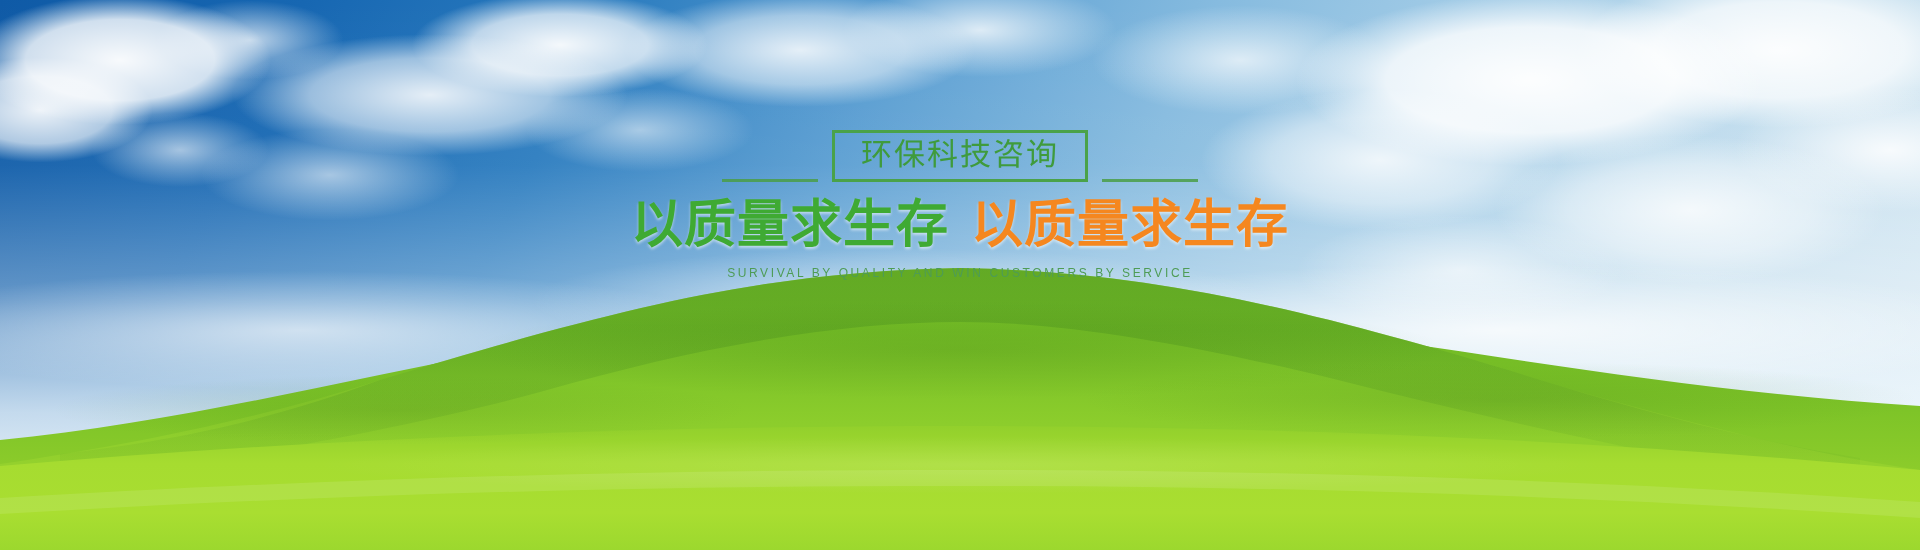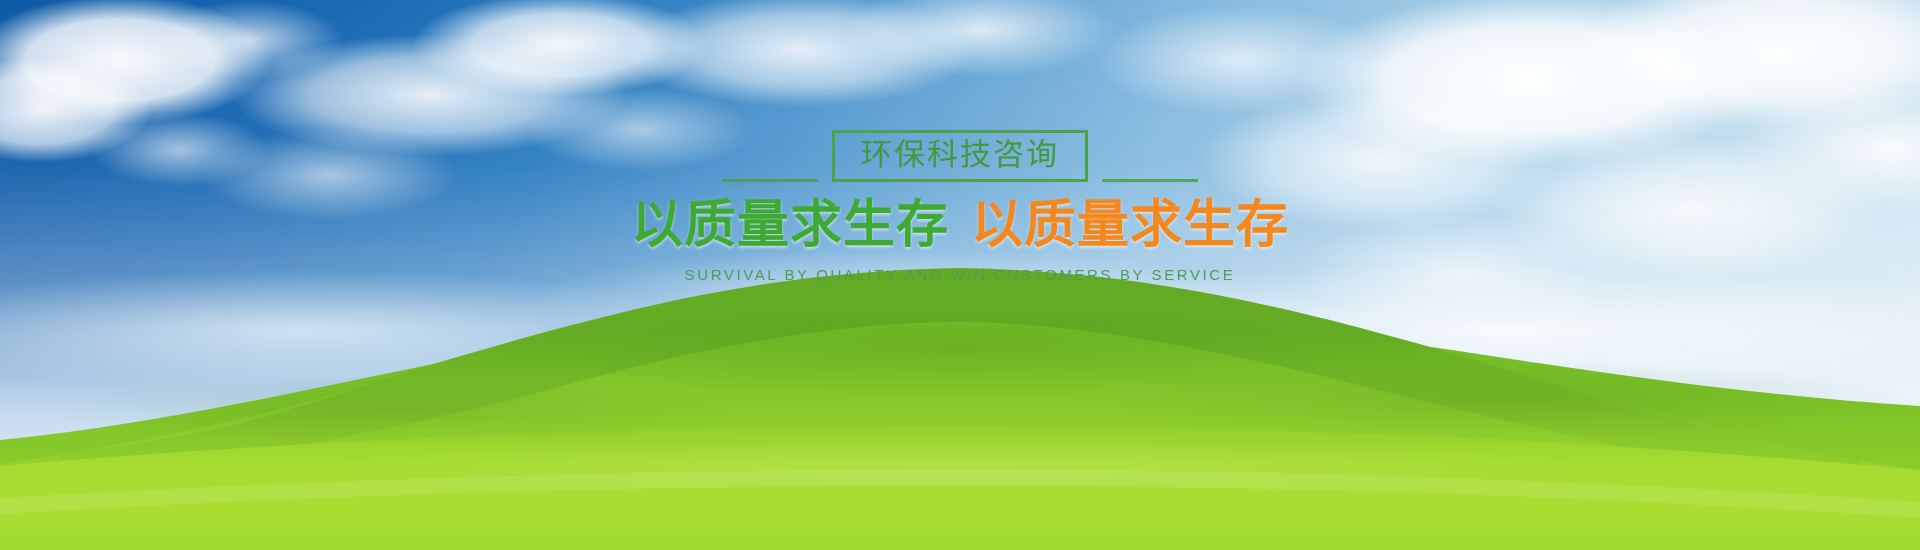--- a/index.html
+++ b/index.html
@@ -147,21 +147,21 @@
     letter-spacing: 1px;
     white-space: nowrap;
     text-shadow: 0 2px 3px rgba(255,255,255,0.55);
   }
   .headline .seg-green  { color: #3faa33; text-align: right; }
   .headline .seg-orange { color: #f5871f; margin-left: 22px; }
 
   .subline {
     margin-top: 14px;
     font-family: "Liberation Sans", "DejaVu Sans", sans-serif;
-    font-size: 15px;
+    font-size: 12px;
     letter-spacing: 2.6px;
     color: #4e9c55;
     white-space: nowrap;
   }
 </style>
 </head>
 <body>
 
 <div class="banner">
 

